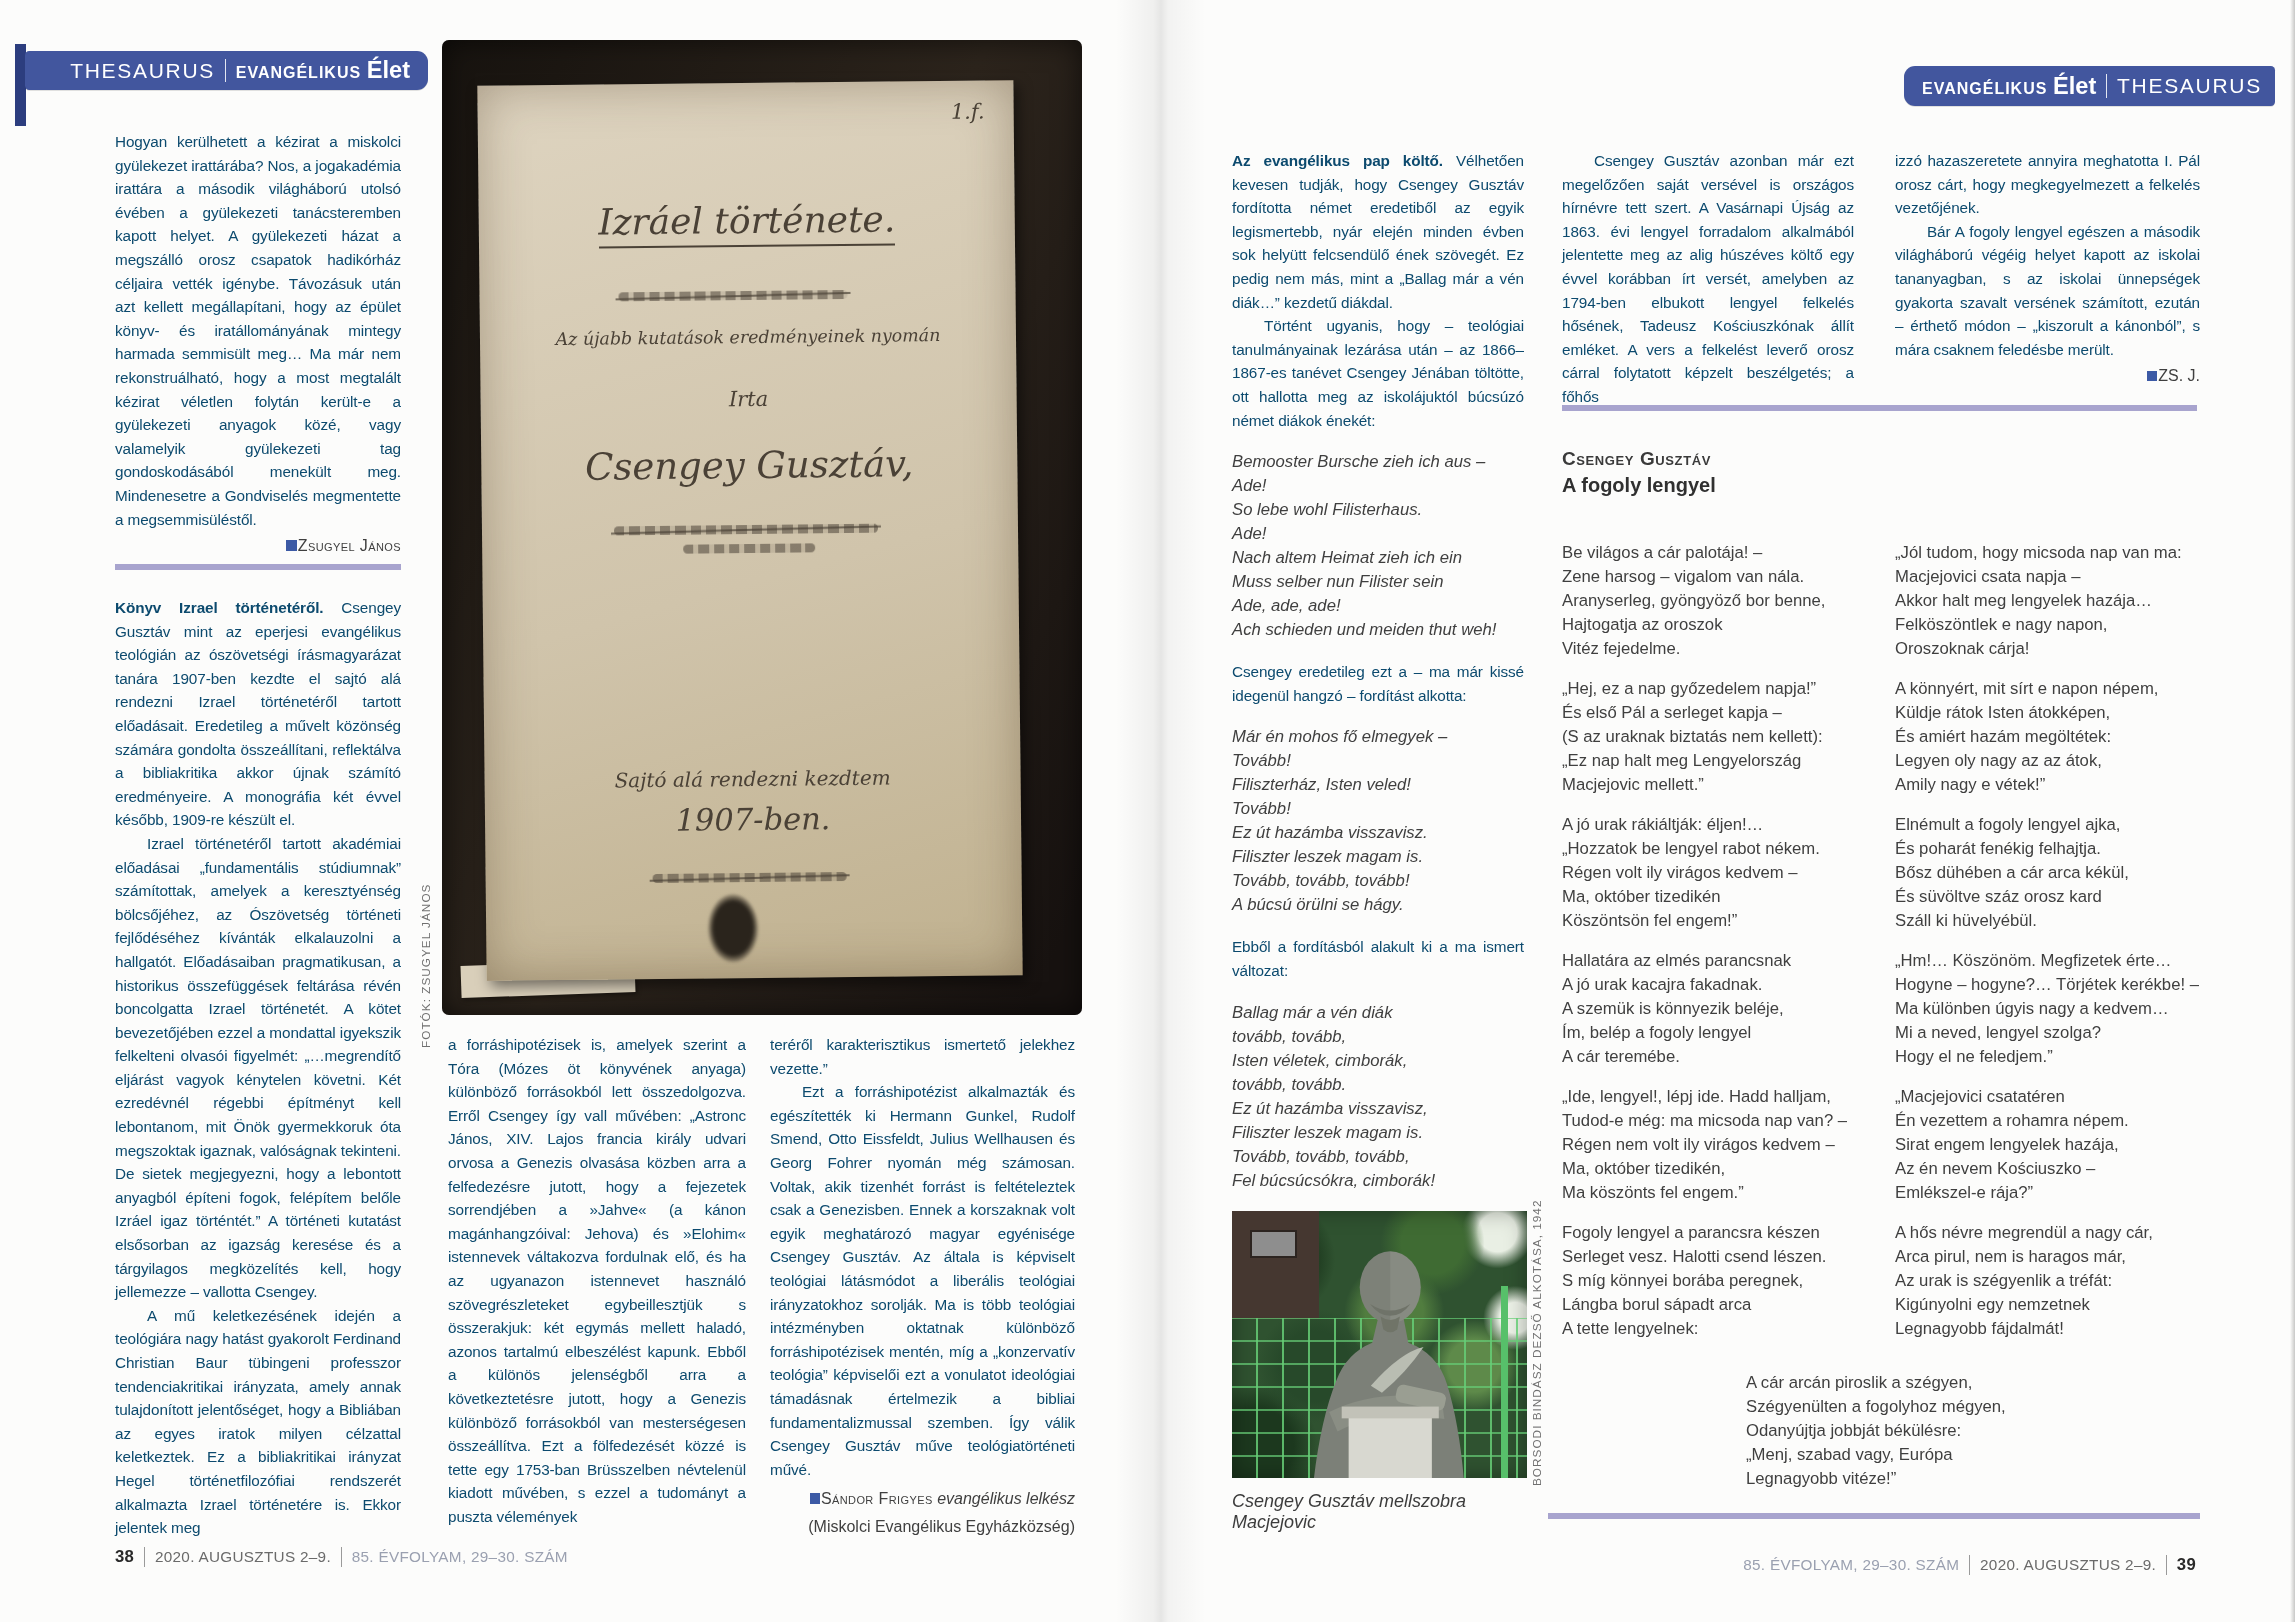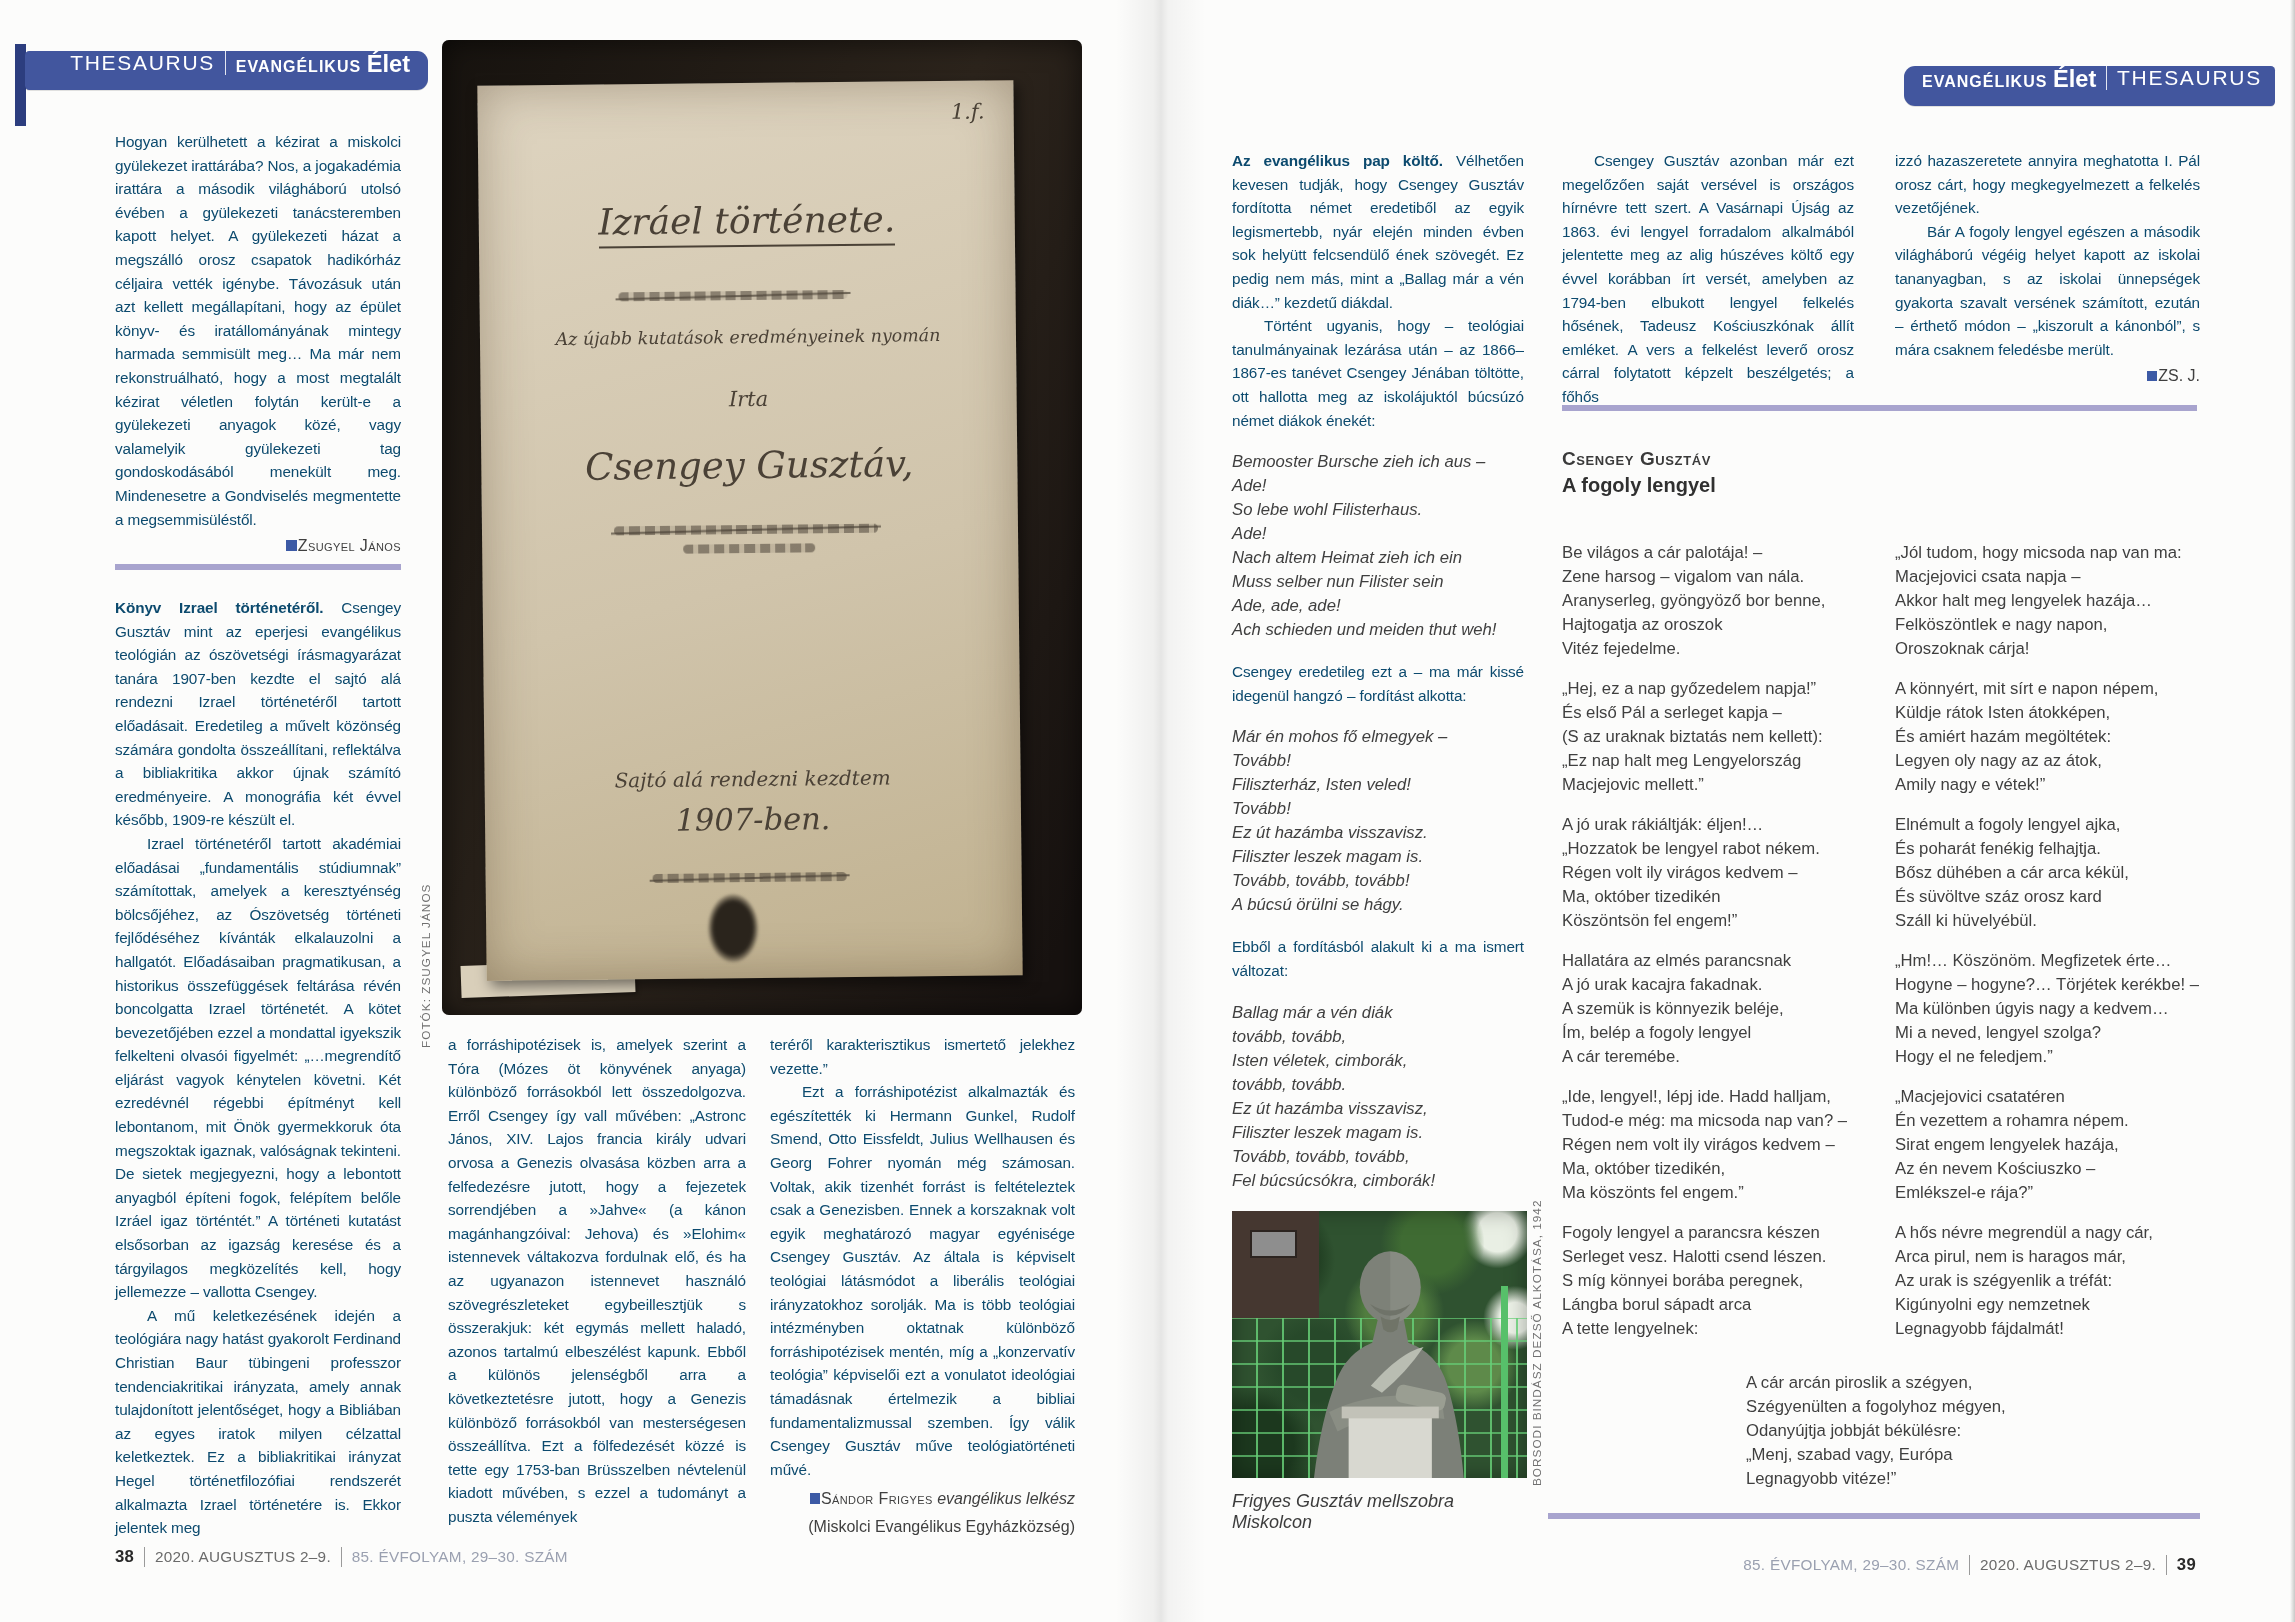--- a/index.html
+++ b/index.html
@@ -19,21 +19,21 @@
   .poem{font-size:16.7px;line-height:24px;color:#3f3f3f;}
   .poem.it{font-style:italic;}
   .stanza{margin-bottom:16px;}
   .gap-top{margin-top:18px;}
   
   .sig{display:flex;justify-content:flex-end;align-items:baseline;gap:1px;margin-top:5.6px;font-size:16px;}
   .sq{width:10.4px;height:10.4px;background:#3c5aa5;flex:0 0 auto;align-self:center;}
   .sc{font-variant:small-caps;letter-spacing:0.4px;}
   .sig2{text-align:right;margin-top:7px;font-size:16px;line-height:23.6px;}
   
-  .hbar{background:#42569e;color:#fff;display:flex;align-items:flex-start;box-shadow:0 0.7px 0 rgba(0,0,0,.15);}
+  .hbar{background:#42569e;color:#fff;display:flex;align-items:center;box-shadow:0 0.7px 0 rgba(0,0,0,.15);}
   .hbar-l{left:25px;top:51px;width:403px;height:39px;border-radius:4.2px 11px 11px 4.2px;justify-content:flex-end;padding-right:18px;box-sizing:border-box;}
   .hbar-r{left:1904px;top:66px;width:371px;height:40px;border-radius:11px 4.2px 4.2px 11px;justify-content:flex-start;padding-left:18px;box-sizing:border-box;}
   .hsect{font-size:21px;letter-spacing:1.7px;font-weight:400;}
   .hcaps{font-size:16px;letter-spacing:1px;font-weight:600;}
   .helet{font-size:23.6px;font-weight:bold;letter-spacing:0;}
   .hpipe{width:1.4px;height:23.6px;background:rgba(255,255,255,.85);margin:0 9.7px;}
   .hbrand{display:flex;align-items:baseline;gap:5.6px;}
   .bleed{left:15.3px;top:44px;width:10.4px;height:82px;background:#2c3d7e;}
   
   .prule{height:6.2px;background:#a8a4ce;}
@@ -235,21 +235,21 @@
       <rect x="236" y="256" width="72" height="26" rx="9" fill="#9a9e92" transform="rotate(12 272 269)"></rect>
       <ellipse cx="228" cy="110" rx="44" ry="52" fill="#878b82"></ellipse>
       <path d="M184 110 a44 52 0 0 0 44 52 l0 -104 a44 52 0 0 0 -44 52 z" fill="rgba(0,0,0,.07)"></path>
       <path d="M199 134 q29 19 58 0 q-12 17 -29 17 q-17 0 -29 -17 z" fill="#6f7369"></path>
       <path d="M214 152 q14 10 28 0 l-4 19 q-10 8 -20 0 z" fill="#707468"></path>
       <rect x="168" y="296" width="120" height="89" fill="#d8d8d0"></rect>
       <rect x="158" y="282" width="140" height="17" fill="#c2c2b8"></rect>
     </svg>
   </div>
   <div class="abs vcred" style="left:1530px;top:1236px;height:250px;">BORSODI BINDÁSZ DEZSŐ ALKOTÁSA, 1942</div>
-  <div class="abs caption" style="left:1232px;top:1491px;width:298px;">Frigyes Gusztáv mellszobra Miskolcon</div>
+  <div class="abs caption" style="left:1232px;top:1491px;width:298px;">Csengey Gusztáv mellszobra Macjejovic</div>
 
   <div class="col" style="left:1562px;top:149px;width:292px;">
     <p class="bodytext just ind">Csengey Gusztáv azonban már ezt megelőzően saját versével is országos hírnévre tett szert. A Vasárnapi Újság az 1863. évi lengyel forradalom alkalmából jelentette meg az alig húszéves költő egy évvel korábban írt versét, amelyben az 1794-ben elbukott lengyel felkelés hősének, Tadeusz Kościuszkónak állít emléket. A vers a felkelést leverő orosz cárral folytatott képzelt beszélgetés; a főhős</p>
   </div>
   <div class="abs prule" style="left:1562px;top:405px;width:635px;"></div>
 
   <div class="abs" style="left:1562px;top:448px;">
     <div class="poem-author">Csengey Gusztáv</div>
     <div class="poem-title">A fogoly lengyel</div>
   </div>

